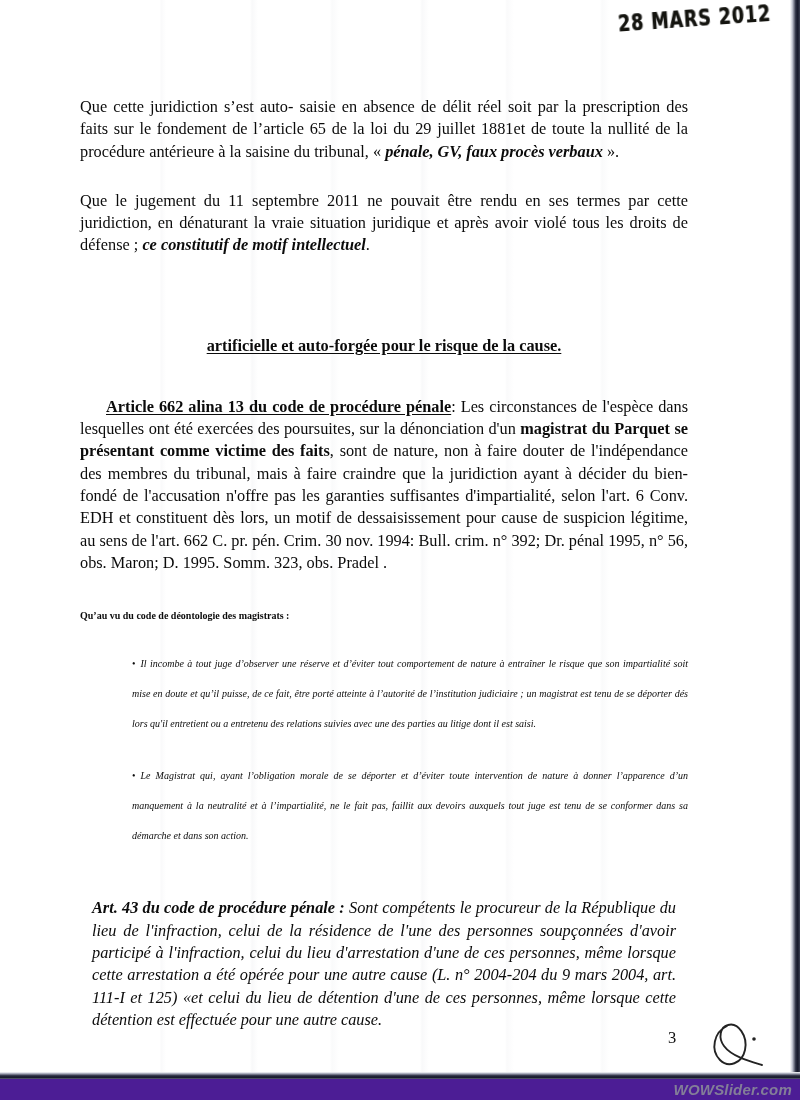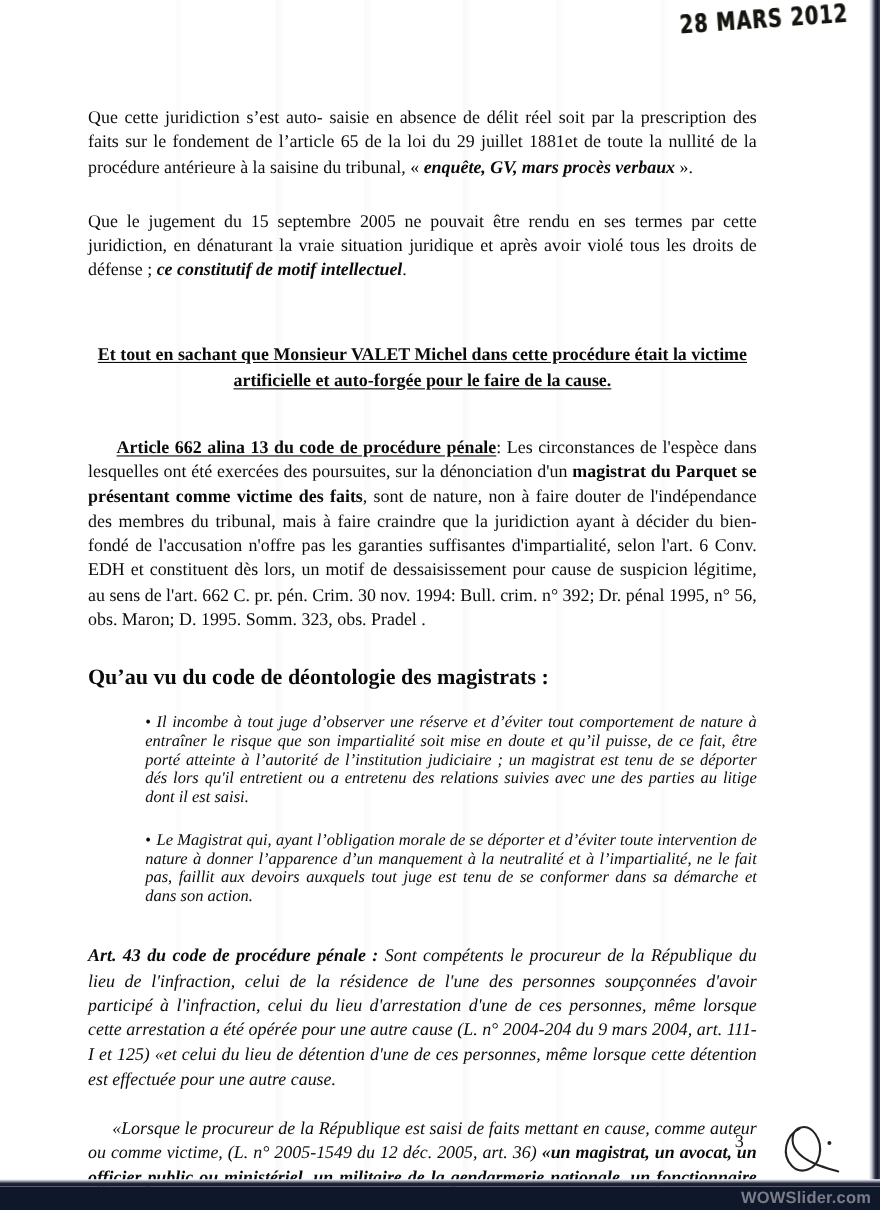--- a/index.html
+++ b/index.html
@@ -55,21 +55,22 @@
     top: 1072px;
     height: 7px;
     background: linear-gradient(180deg, #ffffff 0%, #b9bcca 18%, #23263a 55%, #191c2d 82%, #6c7084 100%);
   }
   .below-page {
     position: absolute;
     left: 0;
     right: 0;
     top: 1079px;
     bottom: 0;
-    background: #0f172a;
+    background: #4c1d95;
+    font-style: italic;
   }
   .watermark {
     position: absolute;
     right: 8px;
     bottom: 2px;
     font-family: "Liberation Sans", "DejaVu Sans", sans-serif;
     font-size: 15px;
     font-weight: 700;
     letter-spacing: 0.2px;
     color: #8d8f99;
@@ -130,40 +131,40 @@
 
   .lead-bold-underline {
     font-weight: 700;
     text-decoration: underline;
     text-underline-offset: 2px;
     margin-left: 26px;
   }
 
   h3.subhead {
     margin: 0;
-    font-size: 20px;
+    font-size: 10px;
     font-weight: 700;
     line-height: 22px;
   }
 
   .bullet-block {
     margin: 0;
     padding-left: 52px;
     font-style: italic;
-    font-size: 15px;
-    line-height: 17px;
+    font-size: 10px;
+    line-height: 30px;
     text-align: justify;
   }
   .bullet-block .dot {
     font-style: normal;
     margin-right: 5px;
   }
 
   p.it-para {
-    margin: 0;
+    margin: 12px;
     font-style: italic;
     font-size: 16.3px;
     line-height: 22.4px;
     text-align: justify;
   }
   p.it-para.indent { text-indent: 22px; }
 
   .page-number {
     position: absolute;
     left: 668px;
@@ -184,32 +185,32 @@
 <body>
 
 <div class="page">
 
   <div class="scan-streaks"></div>
 
   <div class="handstamp">28 MARS 2012</div>
 
   <div class="body-col">
 
-    <p class="para"><span>Que cette juridiction s’est auto- saisie en absence de délit réel soit par la prescription des faits sur le fondement de l’article 65 de la loi du 29 juillet 1881et de toute la nullité de la procédure antérieure à la saisine du tribunal, « </span><span class="bi">enquête, GV, mars procès verbaux</span><span> ».</span></p>
+    <p class="para"><span>Que cette juridiction s’est auto- saisie en absence de délit réel soit par la prescription des faits sur le fondement de l’article 65 de la loi du 29 juillet 1881et de toute la nullité de la procédure antérieure à la saisine du tribunal, « </span><span class="bi">pénale, GV, faux procès verbaux</span><span> ».</span></p>
 
     <div class="spacer-12"></div>
 
-    <p class="para"><span>Que le jugement du 15 septembre 2005 ne pouvait être rendu en ses termes par cette juridiction, en dénaturant la vraie situation juridique et après avoir violé tous les droits de défense ; </span><span class="bi">ce constitutif de motif intellectuel</span><span>.</span></p>
+    <p class="para"><span>Que le jugement du 11 septembre 2011 ne pouvait être rendu en ses termes par cette juridiction, en dénaturant la vraie situation juridique et après avoir violé tous les droits de défense ; </span><span class="bi">ce constitutif de motif intellectuel</span><span>.</span></p>
 
     <div class="spacer-22"></div>
     <div class="spacer-16"></div>
 
     <h2 class="center-head">
-      <span class="u">Et tout en sachant que Monsieur VALET Michel dans cette procédure était la victime</span><br>
-      <span class="u">artificielle et auto-forgée pour le faire de la cause.</span>
+      <br>
+      <span class="u">artificielle et auto-forgée pour le risque de la cause.</span>
     </h2>
 
     <div class="spacer-22"></div>
     <div class="spacer-16"></div>
 
     <p class="para"><span class="lead-bold-underline">Article 662 alina 13 du code de procédure pénale</span><span>: Les circonstances de l'espèce dans lesquelles ont été exercées des poursuites, sur la dénonciation d'un </span><span class="b">magistrat du Parquet se présentant comme victime des faits</span><span>, sont de nature, non à faire douter de l'indépendance des membres du tribunal, mais à faire craindre que la juridiction ayant à décider du bien-fondé de l'accusation n'offre pas les garanties suffisantes d'impartialité, selon l'art. 6 Conv. EDH et </span><span class="i">constituent dès lors, un motif de dessaisissement pour cause de suspicion légitime, au sens de l'art. 662 C. pr. pén.</span><span>  Crim. 30 nov. 1994: Bull. crim. n° 392; Dr. pénal 1995, n° 56, obs. Maron; D. 1995. Somm. 323, obs. Pradel .</span></p>
 
     <div class="spacer-16"></div>
 
     <h3 class="subhead">Qu’au vu du code de déontologie des magistrats :</h3>

